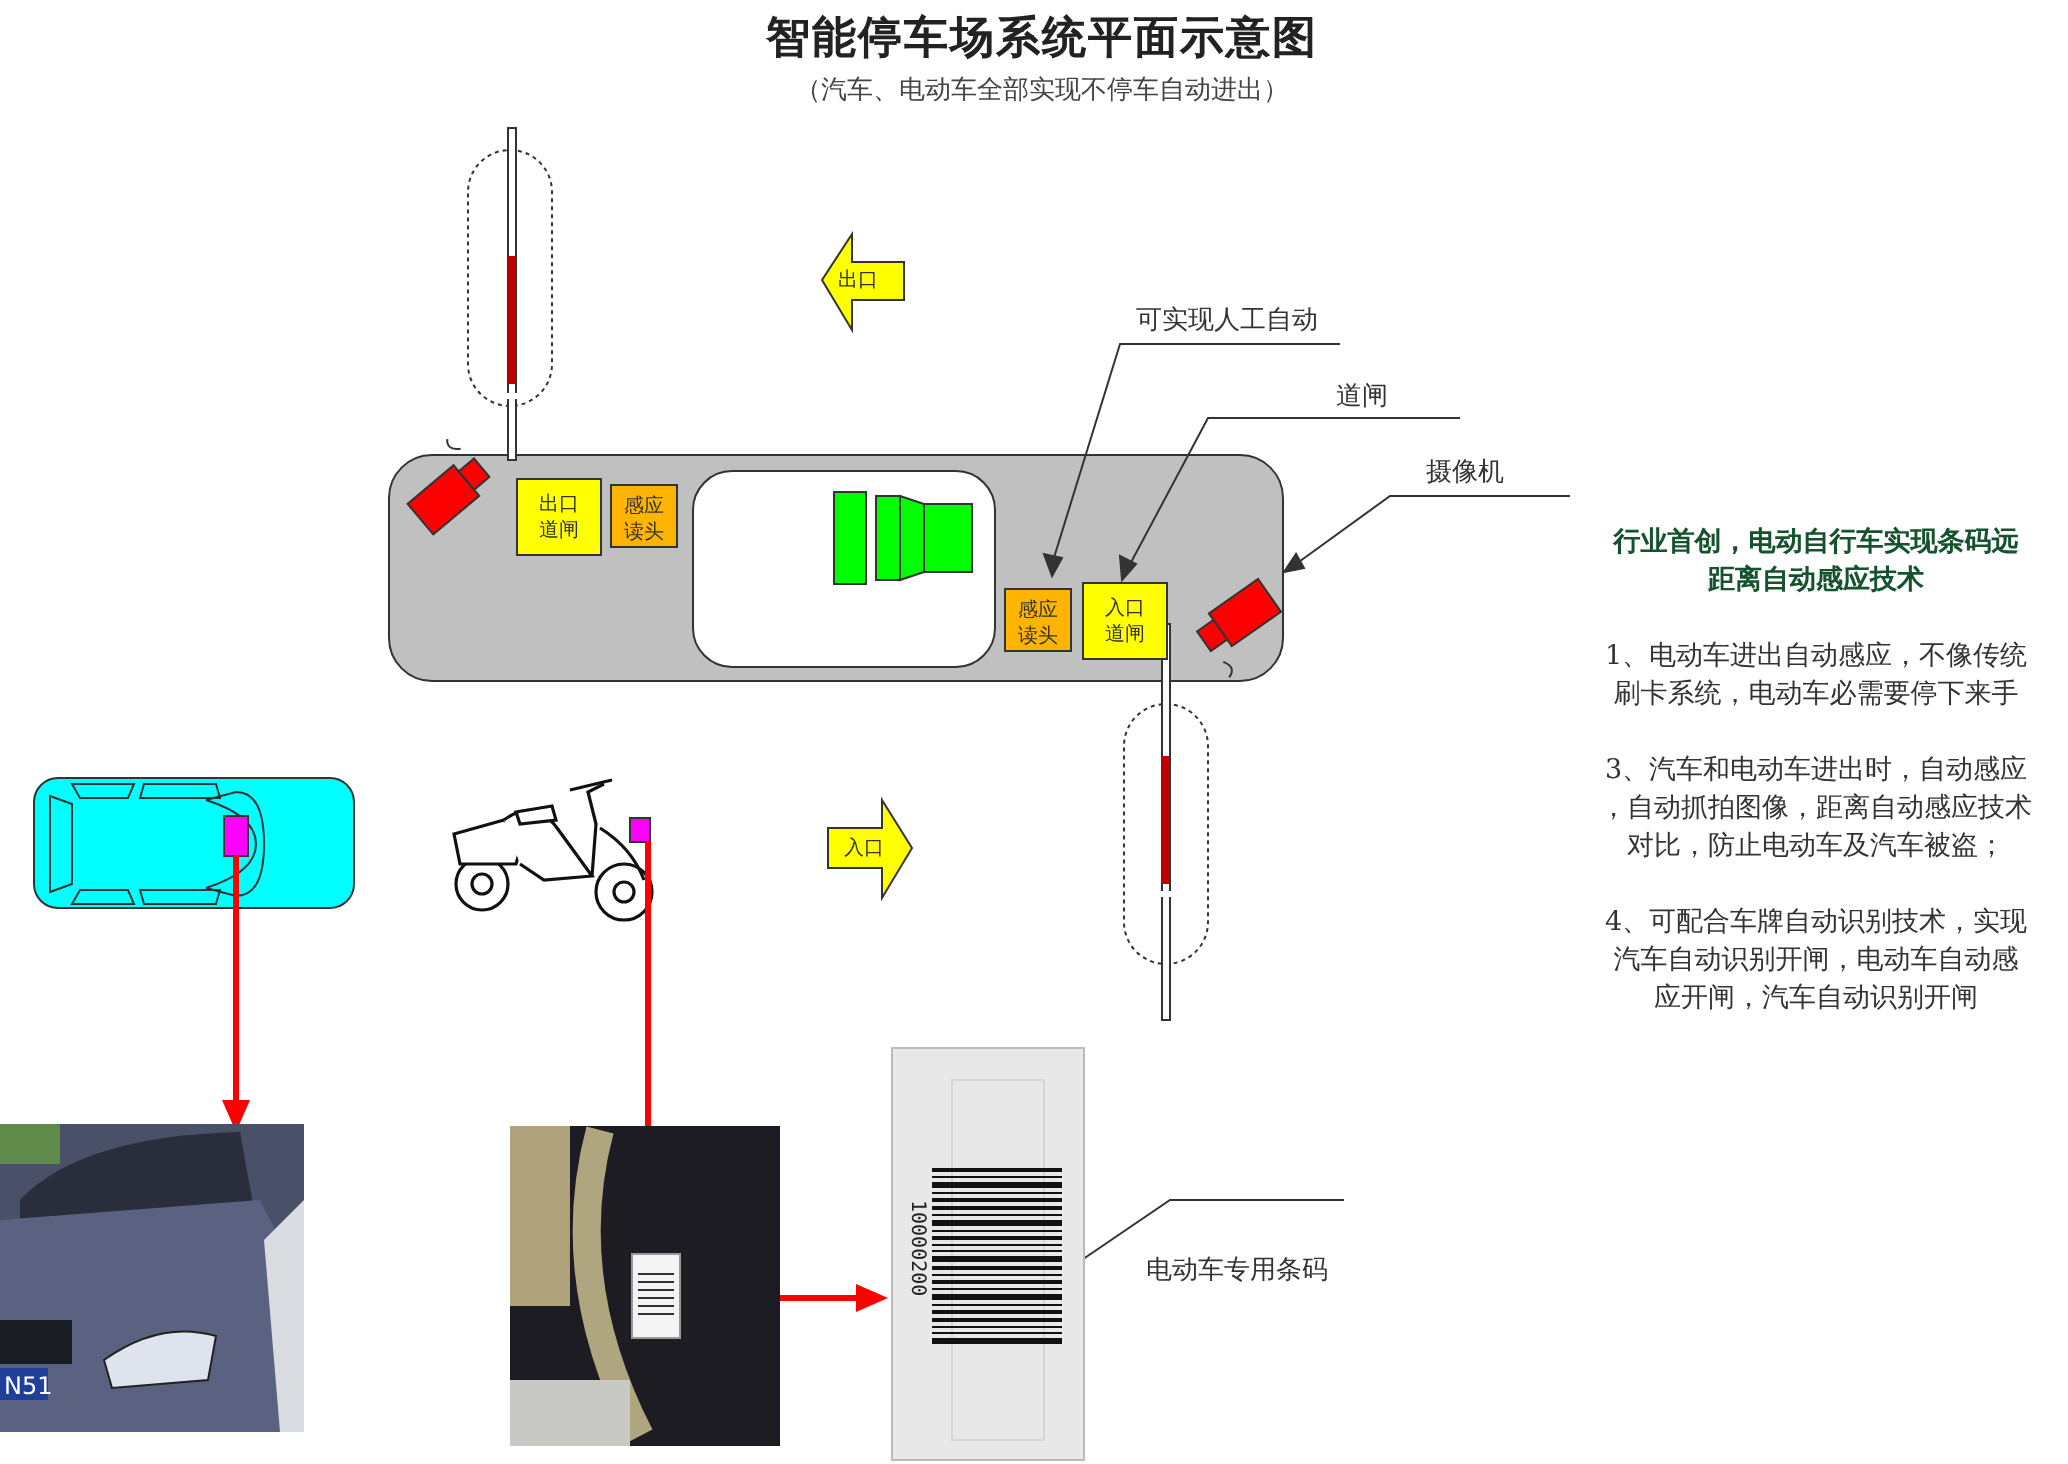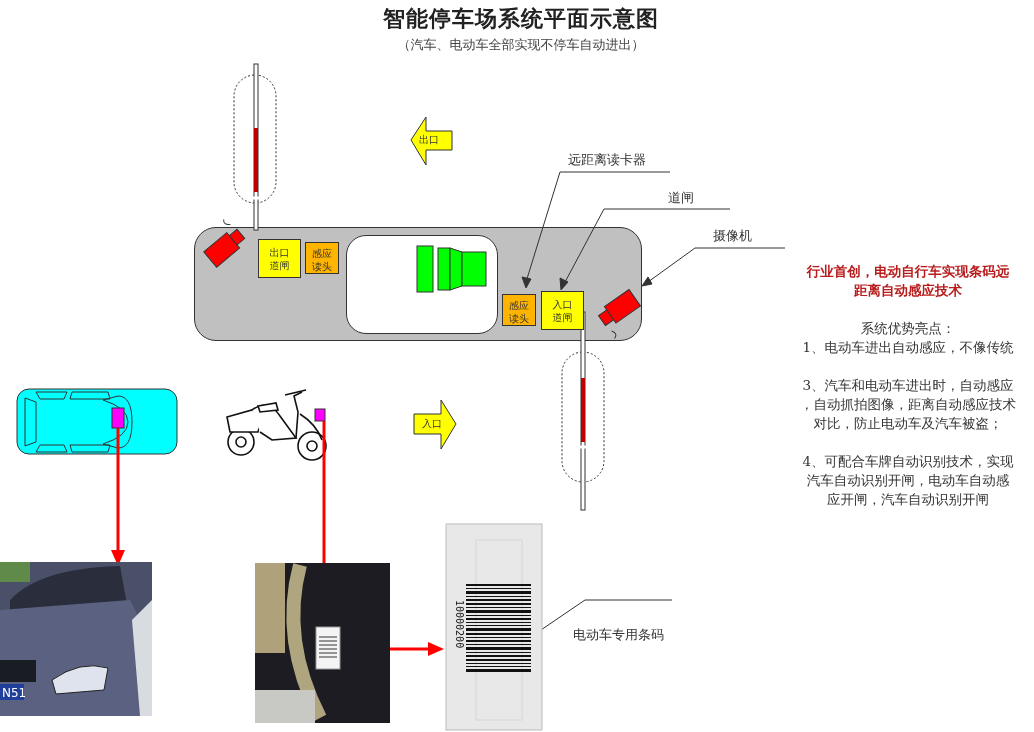--- a/index.html
+++ b/index.html
@@ -8,21 +8,21 @@
   .abs { position: absolute; }
   .title { left: 0; width: 1034px; top: 4px; text-align: center; font-size: 22px; font-weight: bold; color: #222; letter-spacing: 1px; left: 4px; }
   .subtitle { left: 4px; width: 1034px; top: 36px; text-align: center; font-size: 13px; color: #444; }
   .lane { left: 194px; top: 227px; width: 446px; height: 112px; background: #c0c0c0; border: 1.5px solid #333; border-radius: 22px; }
   .island { left: 346px; top: 235px; width: 150px; height: 97px; background: #fff; border: 1.5px solid #333; border-radius: 20px; }
   .box { font-size: 10px; line-height: 13px; text-align: center; border: 1px solid #333; display: flex; align-items: center; justify-content: center; color: #333; }
   .gate-y { background: #ffff00; }
   .reader-o { background: #ffb400; align-items: flex-end; }
   .label { font-size: 13px; color: #333; white-space: nowrap; }
   .rtext { font-size: 13.5px; line-height: 19px; text-align: center; color: #333; }
-  .headline { color: #b91c1c; font-weight: bold; }
+  .headline { color: #14532d; font-weight: bold; }
   svg { position: absolute; left: 0; top: 0; }
 </style>
 </head>
 <body>
 
 <div class="abs title">智能停车场系统平面示意图</div>
 <div class="abs subtitle">（汽车、电动车全部实现不停车自动进出）</div>
 
 <div class="abs lane"></div>
 <div class="abs island"></div>
@@ -204,35 +204,35 @@
 <div class="abs box gate-y" style="left:541px;top:291px;width:41px;height:37px;">
   <div>
       <div>入口</div>
       <div>道闸</div>
     </div>
 </div>
 
 <div class="abs" style="left:419px;top:133px;font-size:10px;color:#333;">出口</div>
 <div class="abs" style="left:422px;top:417px;font-size:10px;color:#333;">入口</div>
 
-<div class="abs label" style="left:568px;top:151px;">远距离读卡器</div>
+<div class="abs label" style="left:568px;top:151px;">可实现人工自动</div>
 <div class="abs label" style="left:668px;top:189px;">道闸</div>
 <div class="abs label" style="left:713px;top:227px;">摄像机</div>
 <div class="abs label" style="left:573px;top:578px;margin-top:48px;">电动车专用条码</div>
 
 <div class="abs rtext" style="left:782px;top:262px;width:252px;">
   <div class="headline">
     <div>行业首创，电动自行车实现条码远</div>
     <div>距离自动感应技术</div>
   </div>
   <div style="height:19px"></div>
-  <div>系统优势亮点：</div>
   <div id="points">
       <div>
         <div>1、电动车进出自动感应，不像传统</div>
+        <div>刷卡系统，电动车必需要停下来手</div>
       </div>
       <div style="margin-top: 19px;">
         <div>3、汽车和电动车进出时，自动感应</div>
         <div>，自动抓拍图像，距离自动感应技术</div>
         <div>对比，防止电动车及汽车被盗；</div>
       </div>
       <div style="margin-top: 19px;">
         <div>4、可配合车牌自动识别技术，实现</div>
         <div>汽车自动识别开闸，电动车自动感</div>
         <div>应开闸，汽车自动识别开闸</div>

